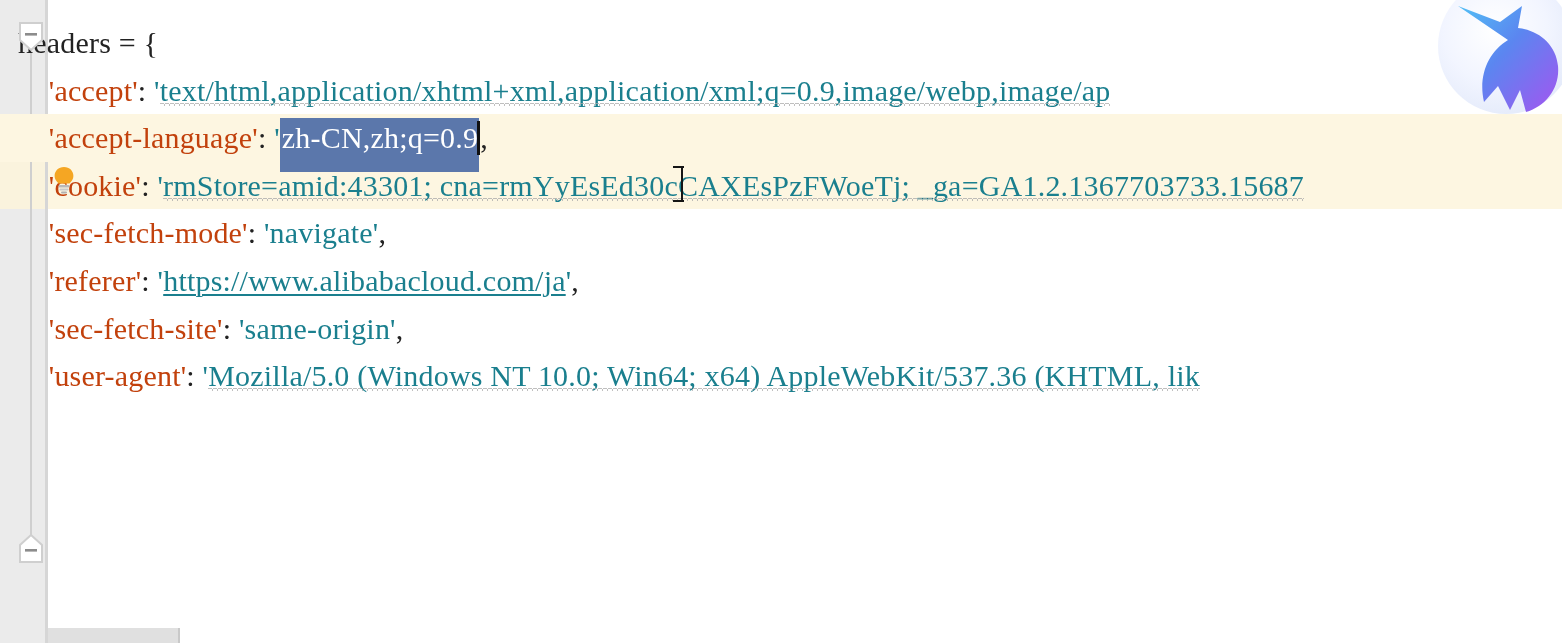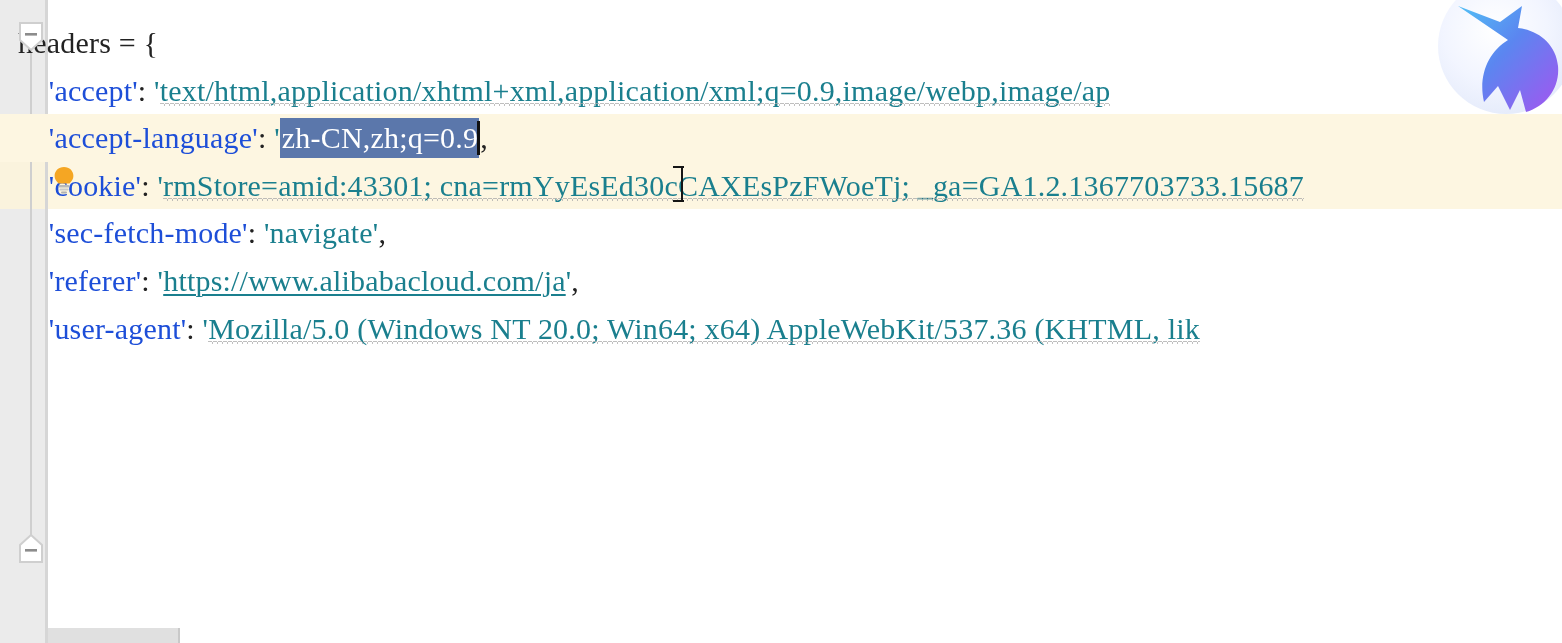--- a/index.html
+++ b/index.html
@@ -71,21 +71,21 @@
   }
 
   .ln-text {
     position: relative;
     padding-left: 18px;
     display: block;
   }
 
   
   .t-plain  { color: #222222; }
-  .t-key    { color: #1d4ed8; }
+  .t-key    { color: #c2410c; }
   .t-str    { color: #1a7f8e; }
 
   
   .squiggle {
     position: relative;
     text-decoration: none;
     margin-top: 42px;
   }
   .squiggle::after {
     content: "";
@@ -104,21 +104,21 @@
     text-decoration: underline;
     text-decoration-thickness: 1.6px;
     text-underline-offset: 3px;
     color: #1a7f8e;
   }
 
   
   .sel {
     background: #5b77ab;
     color: #ffffff;
-    padding: 3px 1px 4px 2px;
+    padding: 3px 1px 18px 2px;
     position: relative;
   }
   .caret {
     display: inline-block;
     width: 3px;
     height: 34px;
     background: #111111;
     vertical-align: -7px;
     margin-left: -2px;
     position: relative;
@@ -231,21 +231,22 @@
     </svg>
   </div>
 
   <div id="code">
       <div class="line"><span class="ln-text"><span class="t-plain">headers = {</span></span></div>
       <div class="line"><span class="ln-text"><span class="t-plain">    </span><span class="t-key">'accept'</span><span class="t-plain">: </span><span class="t-str">'</span><span class="t-str squiggle">text/html,application/xhtml+xml,application/xml;q=0.9,image/webp,image/ap</span></span></div>
       <div class="line highlight"><span class="ln-text"><span class="t-plain">    </span><span class="t-key">'accept-language'</span><span class="t-plain">: </span><span class="t-str">'</span><span class="sel">zh-CN,zh;q=0.9</span><span class="caret"></span><span class="t-plain">,</span></span></div>
       <div class="line"><span class="ln-text"><span class="t-plain">    </span><span class="t-key">'cookie'</span><span class="t-plain">: </span><span class="t-str">'</span><span class="t-str squiggle">rmStore=amid:43301; cna=rmYyEsEd30cCAXEsPzFWoeTj; _ga=GA1.2.1367703733.15687</span></span></div>
       <div class="line"><span class="ln-text"><span class="t-plain">    </span><span class="t-key">'sec-fetch-mode'</span><span class="t-plain">: </span><span class="t-str">'</span><span class="t-str">navigate</span><span class="t-str">'</span><span class="t-plain">,</span></span></div>
       <div class="line"><span class="ln-text"><span class="t-plain">    </span><span class="t-key">'referer'</span><span class="t-plain">: </span><span class="t-str">'</span><span class="link">https://www.alibabacloud.com/ja</span><span class="t-str">'</span><span class="t-plain">,</span></span></div>
-      <div class="line"><span class="ln-text"><span class="t-plain">    </span><span class="t-key">'user-agent'</span><span class="t-plain">: </span><span class="t-str">'</span><span class="t-str squiggle">Mozilla/5.0 (Windows NT 20.0; Win64; x64) AppleWebKit/537.36 (KHTML, lik</span></span></div>
+      <div class="line"><span class="ln-text"><span class="t-plain">    </span><span class="t-key">'sec-fetch-site'</span><span class="t-plain">: </span><span class="t-str">'</span><span class="t-str">same-origin</span><span class="t-str">'</span><span class="t-plain">,</span></span></div>
+      <div class="line"><span class="ln-text"><span class="t-plain">    </span><span class="t-key">'user-agent'</span><span class="t-plain">: </span><span class="t-str">'</span><span class="t-str squiggle">Mozilla/5.0 (Windows NT 10.0; Win64; x64) AppleWebKit/537.36 (KHTML, lik</span></span></div>
     </div>
 
   <div class="mouse-caret">
       <span></span>
     </div>
 
   <div class="bird-logo">
     <svg width="160" height="160" viewBox="0 0 160 160">
       <defs>
         <radialGradient id="halo" cx="42%" cy="38%" r="62%">

